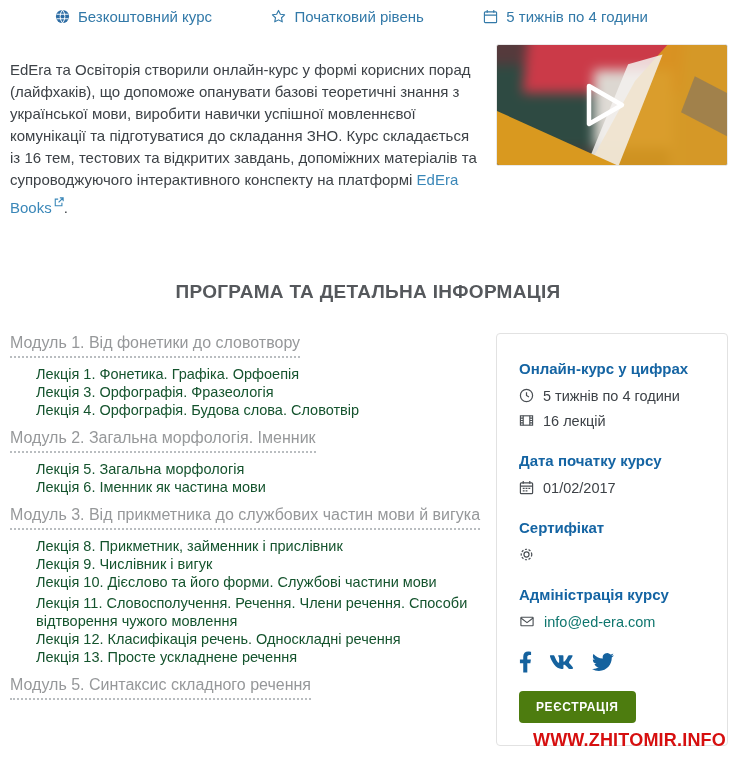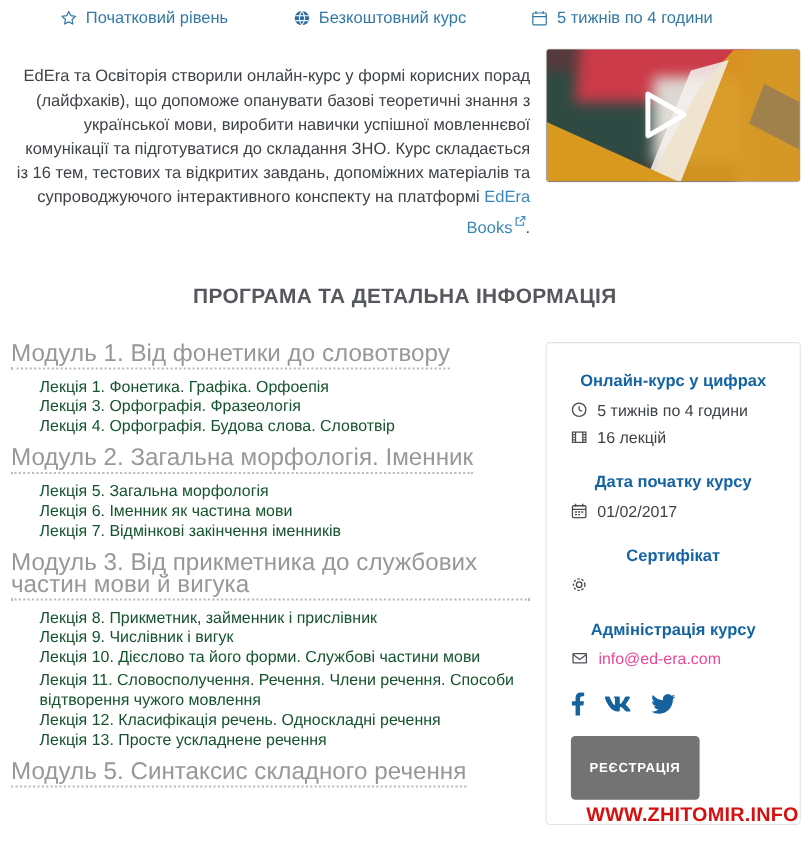--- a/index.html
+++ b/index.html
@@ -10,21 +10,21 @@
     -webkit-font-smoothing:antialiased;
   }
 
   
   .meta-bar { display:flex; justify-content:space-between; padding:8px 88px 0 55px; }
   .meta-item { display:flex; align-items:center; gap:8px; font-size:15px; color:#3279a8; }
   .meta-item .icon { display:inline-flex; }
 
   
   .top-section { display:flex; margin-top:19px; padding:0 8px 0 10px; }
-  .intro { width:472px; font-size:15px; line-height:22px; color:#3d4247;text-align:right; }
+  .intro { width:472px; font-size:15px; line-height:22px; color:#3d4247; }
   .intro a { color:#3a87b8; text-decoration:none; }
   .ext-ic { display:inline-block; vertical-align:super; margin-left:2px; }
 
   .video-thumb { position:relative; width:232px; height:122px; margin-left:auto;
     border-radius:3px; overflow:hidden; background:#8e8a85; cursor:pointer;
     border:1px solid #e9e9e9; }
   .thumb-blur { position:absolute; inset:-12px; filter:blur(6px); }
   .thumb-blur div { position:absolute; }
   .tb-right   { left:62%; top:0; width:45%; height:115%; background:#9a948c; }
   .tb-board   { left:-5%; top:12%; width:52%; height:72%; background:#2e4a42; }
@@ -33,70 +33,70 @@
   .tb-paper   { left:43%; top:26%; width:31%; height:68%; background:#dcd7d1; }
   .tb-bottom  { left:-5%; top:80%; width:78%; height:35%; background:#433f3a; }
   .overlay { position:absolute; inset:0; }
   .thumb-gold2 { background:#d9991f; clip-path:polygon(74% 0, 100% 0, 100% 100%, 40% 100%, 60% 30%); opacity:.93; }
   .thumb-light { background:rgba(243,241,238,.85); clip-path:polygon(57% 16%, 72% 8%, 53% 100%, 39% 100%); }
   .thumb-gray  { background:rgba(118,112,105,.55); clip-path:polygon(86% 26%, 100% 40%, 100% 76%, 80% 56%); }
   .thumb-gold1 { background:#d9991f; clip-path:polygon(0 55%, 52% 100%, 0 100%); }
   .play-wrap { position:absolute; left:47%; top:52%; transform:translate(-50%,-50%); }
 
   
-  .section-title { margin:25px 0 0; text-align:center; font-size:19px; font-weight:bold;
+  .section-title { margin:47px 0 0; text-align:center; font-size:19px; font-weight:bold;
     color:#55585c; letter-spacing:.3px; }
 
   
   .content-row { display:flex; align-items:flex-start; margin-top:30px; padding:0 8px 0 10px; }
   .program { width:472px; }
-  .module-title { display:inline-block; font-size:22px; line-height:20px; color:#96989a;
+  .module-title { display:inline-block; font-size:16px; line-height:20px; color:#96989a;
     padding-bottom:3px; border-bottom:2px dotted #b9bdc0; margin:6px 0 7px; }
   .module:first-child .module-title { margin-top:0; }
   .lectures { margin-bottom:3px; }
   .lecture { margin-left:26px; font-size:14.5px; line-height:18px; color:#14532d; max-width:448px; }
 
   
   .sidebar-card { width:232px; margin-left:auto; background:#fff;
     border:1px solid #e2e2e2; border-radius:4px; padding:26px 22px 22px; min-height:364px; }
-  .sb-heading { font-size:15px; font-weight:bold; color:#1464a3; margin:17px 0 8px;text-align:center; }
+  .sb-heading { font-size:15px; font-weight:bold; color:#1464a3; margin:17px 0 8px; }
   .sb-heading:first-child { margin-top:0; }
   .sb-item { font-size:14.5px; line-height:21px; color:#3d4247; padding:1px 0; }
   .sb-item .icon { display:inline-block; vertical-align:-2px; margin-right:9px; }
-  .sb-item a { color:#ec4899; text-decoration:none; }
+  .sb-item a { color:#0f766e; text-decoration:none; }
   .share-icons { display:flex; align-items:center; gap:15px; margin:14px 0 17px; }
   .share-icons a { display:inline-flex; }
-  .register-btn { display:inline-block; background:#737373; color:#fff; border:none;
-    border-radius:4px; padding:22px 17px; font-size:12px; font-weight:bold;
+  .register-btn { display:inline-block; background:#4d7c0f; color:#fff; border:none;
+    border-radius:4px; padding:9px 17px; font-size:12px; font-weight:bold;
     letter-spacing:.6px; cursor:pointer; font-family:"Liberation Sans", sans-serif; }
 
   
   .watermark { position:absolute; right:10px; bottom:17px; font-size:18px; font-weight:bold;
     color:#d60f0f; letter-spacing:.2px; }
 </style>
 </head>
 <body>
 
 <div class="meta-bar">
     <div class="meta-item">
       <span class="icon">
-        <svg viewBox="0 0 16 16" width="15" height="15" fill="none" stroke="#3279a8" stroke-width="1.2">
-          <path d="M8 1.5l2 4.1 4.5.6-3.3 3.1.8 4.4L8 11.6l-4 2.1.8-4.4L1.5 6.2l4.5-.6z" stroke-linejoin="round"></path>
-        </svg>
-      </span>
-      <span>Початковий рівень</span>
-    </div>
-    <div class="meta-item">
-      <span class="icon">
         <svg viewBox="0 0 16 16" width="15" height="15">
           <circle cx="8" cy="8" r="7" fill="#2e6da4"></circle>
           <path d="M8 1a11 11 0 000 14M8 1a11 11 0 010 14M1.6 5.6h12.8M1.6 10.4h12.8" stroke="#fff" fill="none" stroke-width="1"></path>
         </svg>
       </span>
       <span>Безкоштовний курс</span>
+    </div>
+    <div class="meta-item">
+      <span class="icon">
+        <svg viewBox="0 0 16 16" width="15" height="15" fill="none" stroke="#3279a8" stroke-width="1.2">
+          <path d="M8 1.5l2 4.1 4.5.6-3.3 3.1.8 4.4L8 11.6l-4 2.1.8-4.4L1.5 6.2l4.5-.6z" stroke-linejoin="round"></path>
+        </svg>
+      </span>
+      <span>Початковий рівень</span>
     </div>
     <div class="meta-item">
       <span class="icon">
         <svg viewBox="0 0 16 16" width="15" height="15" fill="none" stroke="#3279a8" stroke-width="1.2">
           <rect x="1.5" y="3" width="13" height="11.5" rx="1"></rect>
           <path d="M1.5 6.5h13M4.5 1v3M11.5 1v3"></path>
         </svg>
       </span>
       <span>5 тижнів по 4 години</span>
     </div>
@@ -135,21 +135,20 @@
 
   <div class="program">
       <div class="module"><span class="module-title">Модуль 1. Від фонетики до словотвору</span><div class="lectures">
           <div class="lecture">Лекція 1. Фонетика. Графіка. Орфоепія</div>
           <div class="lecture">Лекція 3. Орфографія. Фразеологія</div>
           <div class="lecture">Лекція 4. Орфографія. Будова слова. Словотвір</div>
         </div></div>
       <div class="module"><span class="module-title">Модуль 2. Загальна морфологія. Іменник</span><div class="lectures">
           <div class="lecture">Лекція 5. Загальна морфологія</div>
           <div class="lecture">Лекція 6. Іменник як частина мови</div>
-          <div class="lecture">Лекція 7. Відмінкові закінчення іменників</div>
         </div></div>
       <div class="module"><span class="module-title">Модуль 3. Від прикметника до службових частин мови й вигука</span><div class="lectures">
           <div class="lecture">Лекція 8. Прикметник, займенник і прислівник</div>
           <div class="lecture">Лекція 9. Числівник і вигук</div>
           <div class="lecture">Лекція 10. Дієслово та його форми. Службові частини мови</div>
         </div></div>
       <div class="module"><div class="lectures">
           <div class="lecture">Лекція 11. Словосполучення. Речення. Члени речення. Способи відтворення чужого мовлення</div>
           <div class="lecture">Лекція 12. Класифікація речень. Односкладні речення</div>
           <div class="lecture">Лекція 13. Просте ускладнене речення</div>

